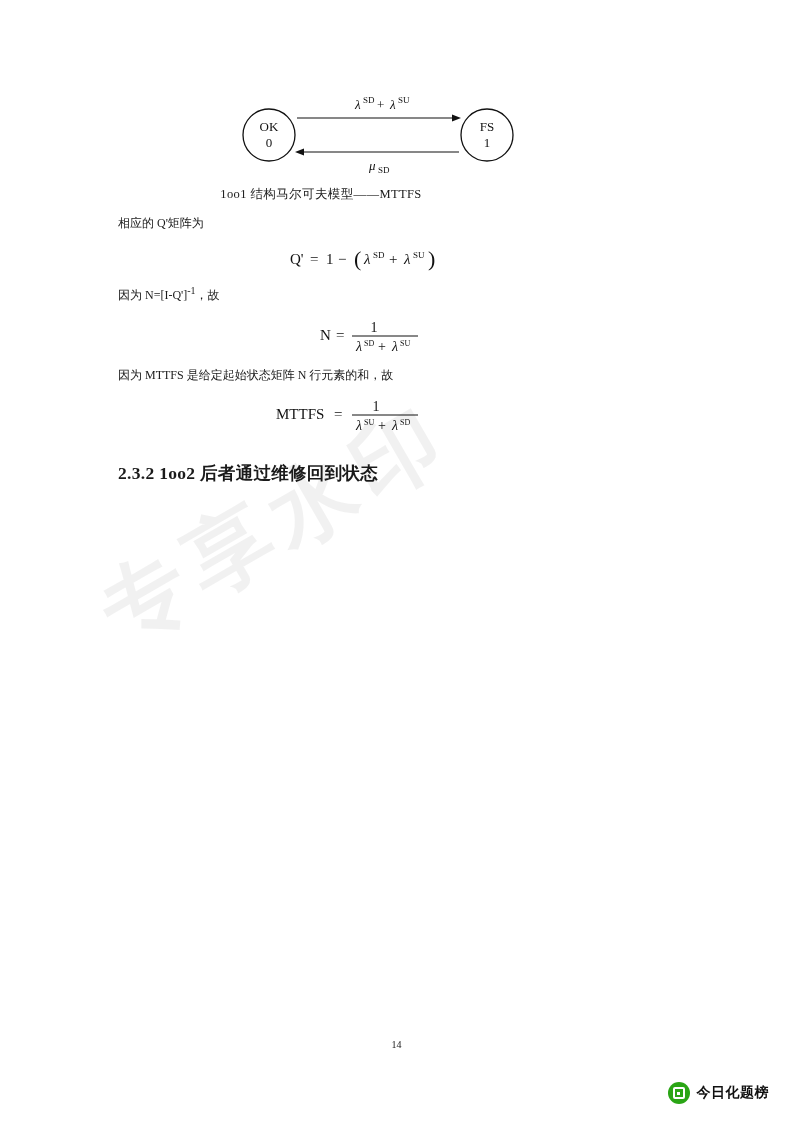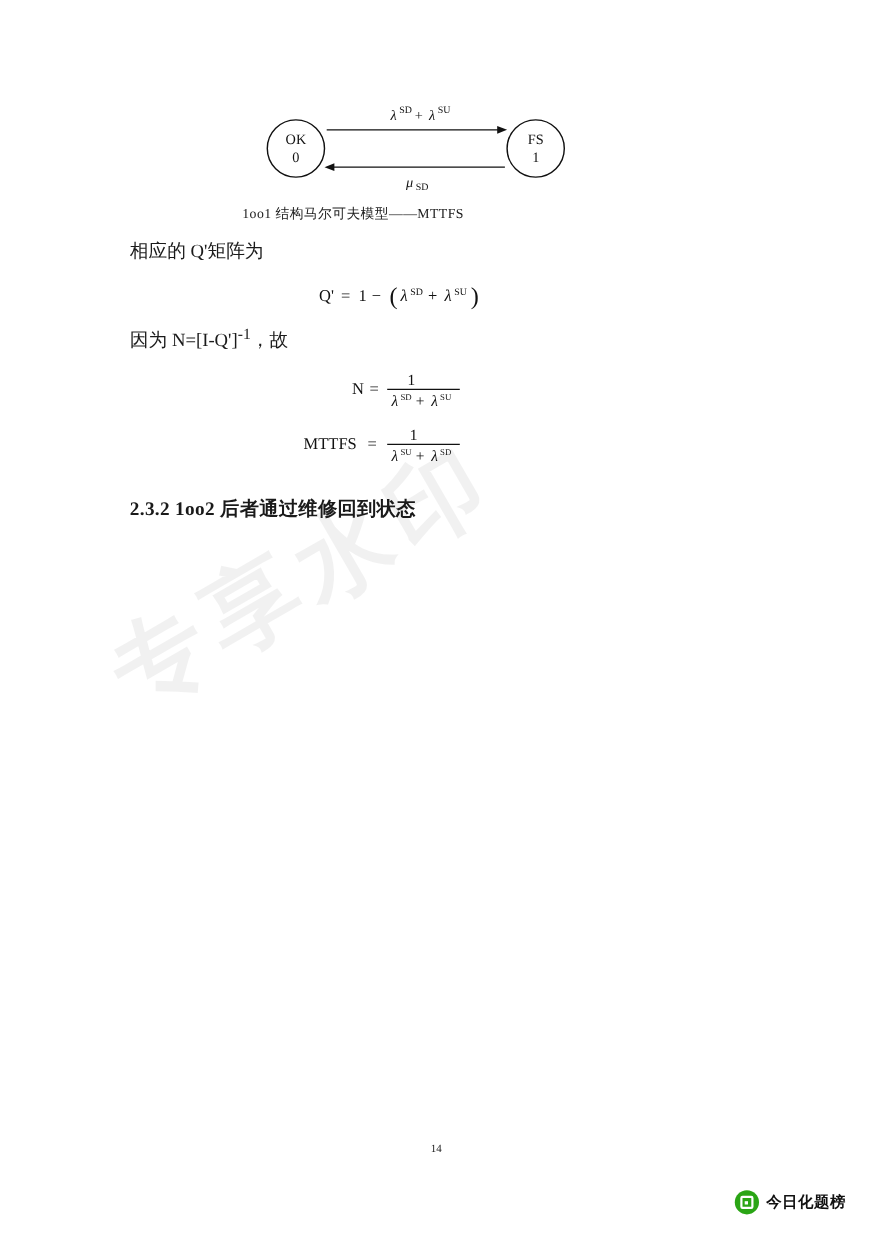--- a/index.html
+++ b/index.html
@@ -60,21 +60,21 @@
   }
 
   
   .content {
     position: absolute;
     left: 118px;
     top: 212px;
     width: 560px;
   }
   .para {
-    font-size: 17px;
+    font-size: 12px;
     line-height: 1.95;
     margin: 0 0 2px 0;
     text-align: justify;
   }
   .para.indent { text-indent: 2em; }
 
   .eqline {
     text-align: center;
     margin: 6px 0 6px 0;
     font-family: "Liberation Serif", serif;
@@ -207,20 +207,21 @@
         <text x="96" y="18" font-family="Liberation Serif, serif" font-size="14" text-anchor="middle" fill="#111">1</text>
         <line x1="74" y1="22" x2="140" y2="22" stroke="#111" stroke-width="1"></line>
         <text x="78" y="37" font-family="Liberation Serif, serif" font-size="14" font-style="italic" fill="#111">λ</text>
         <text x="86" y="32" font-family="Liberation Serif, serif" font-size="8" fill="#111">SD</text>
         <text x="100" y="37" font-family="Liberation Serif, serif" font-size="14" fill="#111">+</text>
         <text x="114" y="37" font-family="Liberation Serif, serif" font-size="14" font-style="italic" fill="#111">λ</text>
         <text x="122" y="32" font-family="Liberation Serif, serif" font-size="8" fill="#111">SU</text>
       </svg>
     </div>
 
+    <p class="para">因为 MTTFS 是给定起始状态矩阵 N 行元素的和，故</p>
 
     <div class="eqline">
       <svg width="280" height="44" viewBox="0 0 280 44" xmlns="http://www.w3.org/2000/svg">
         <text x="18" y="26" font-family="Liberation Serif, serif" font-size="15" fill="#111">MTTFS</text>
         <text x="76" y="26" font-family="Liberation Serif, serif" font-size="15" fill="#111">=</text>
         <text x="118" y="18" font-family="Liberation Serif, serif" font-size="14" text-anchor="middle" fill="#111">1</text>
         <line x1="94" y1="22" x2="160" y2="22" stroke="#111" stroke-width="1"></line>
         <text x="98" y="37" font-family="Liberation Serif, serif" font-size="14" font-style="italic" fill="#111">λ</text>
         <text x="106" y="32" font-family="Liberation Serif, serif" font-size="8" fill="#111">SU</text>
         <text x="120" y="37" font-family="Liberation Serif, serif" font-size="14" fill="#111">+</text>

